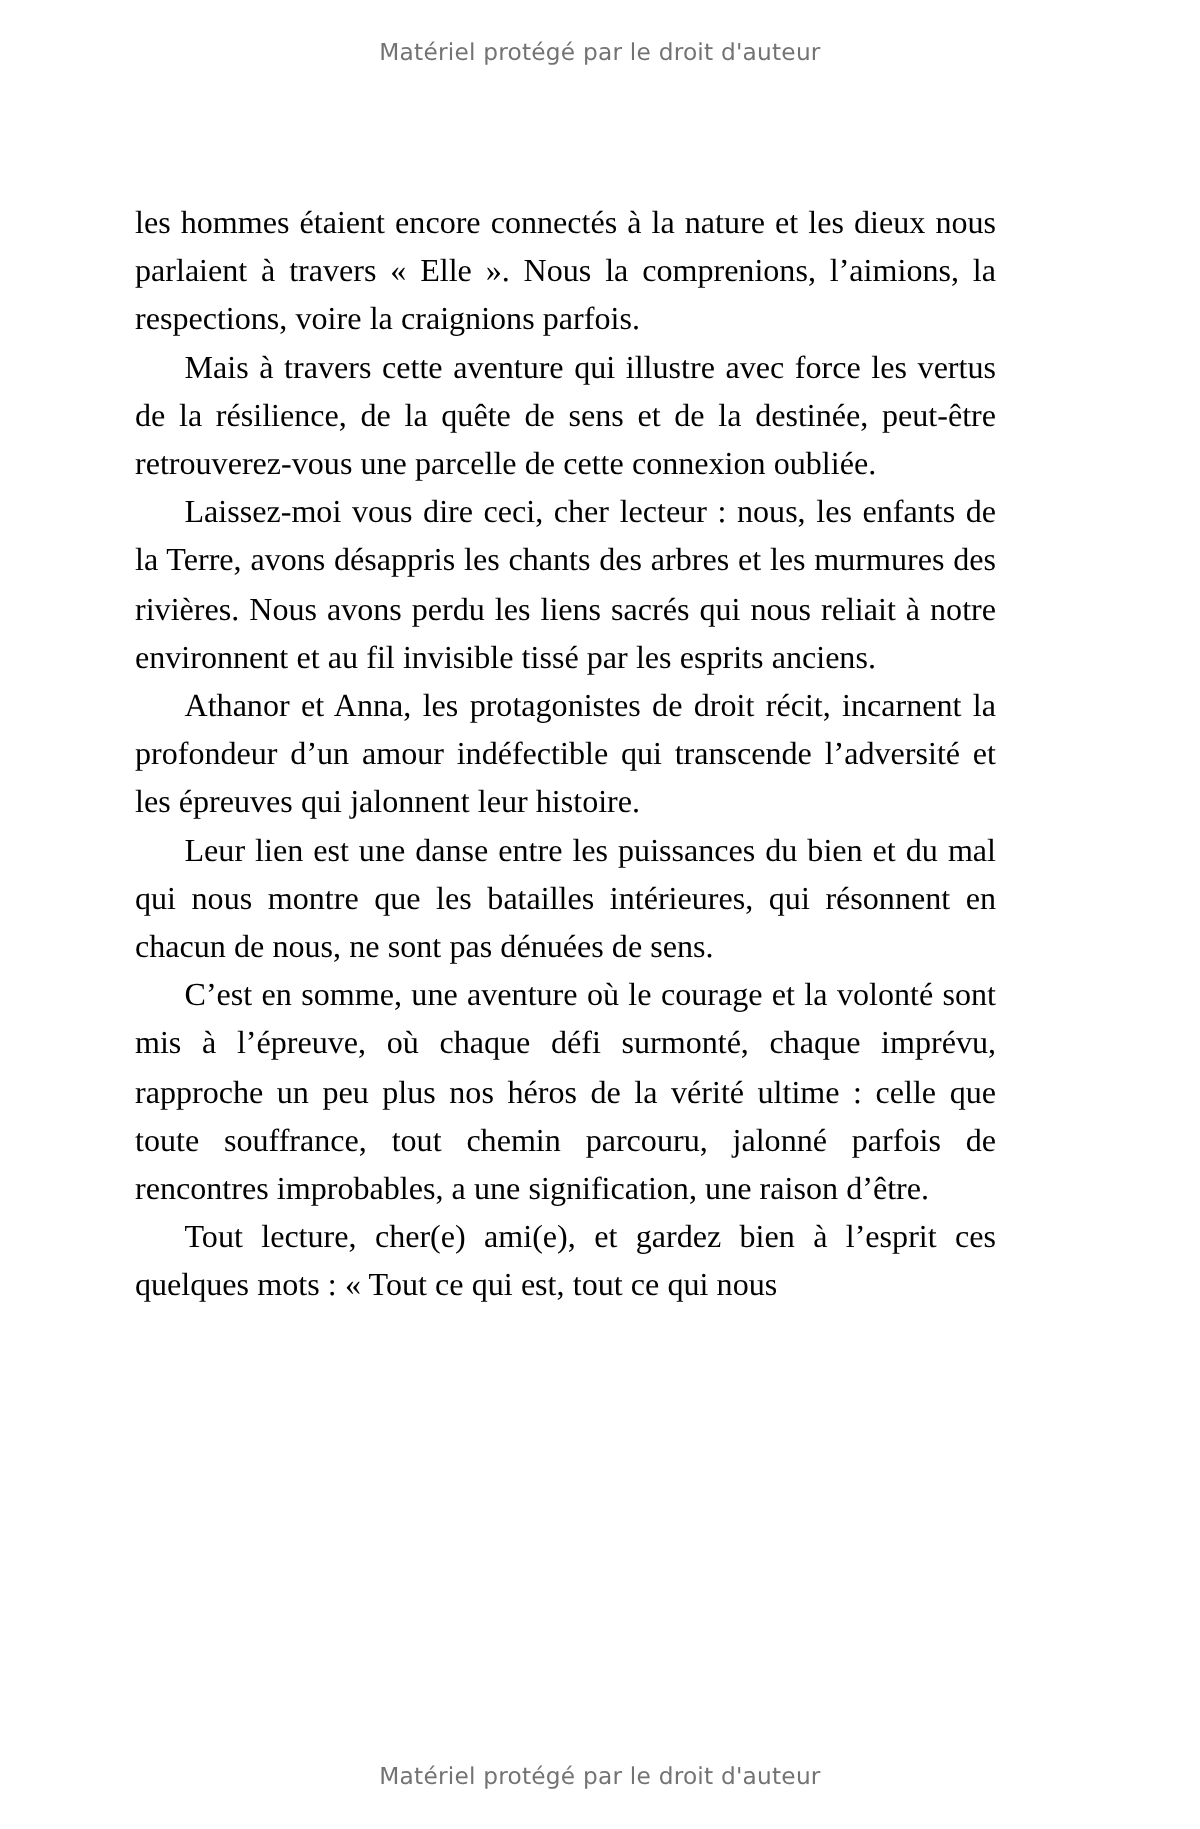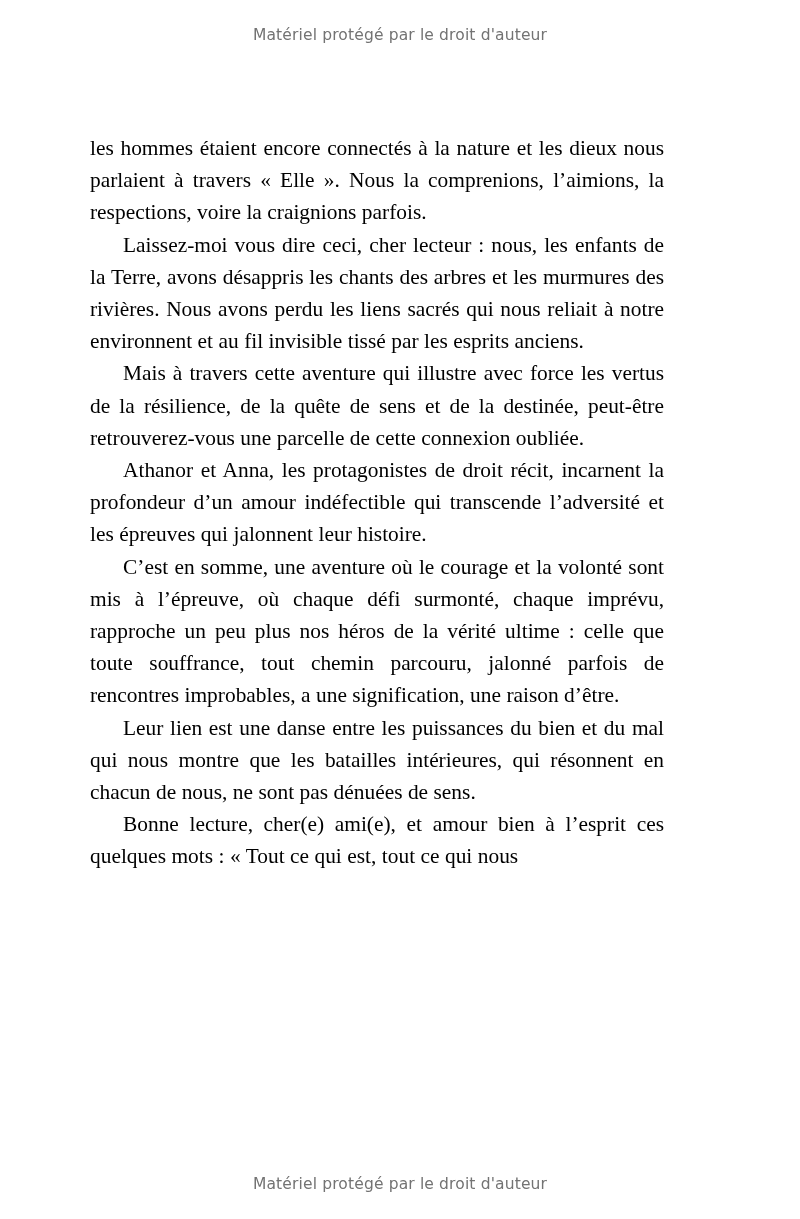--- a/index.html
+++ b/index.html
@@ -67,23 +67,23 @@
 </style>
 </head>
 <body>
 
 <div class="page">
 
   <div class="watermark header">Matériel protégé par le droit d'auteur</div>
 
   <div class="textblock">
     <p class="para flush">les hommes étaient encore connectés à la nature et les dieux nous parlaient à travers « Elle ». Nous la comprenions, l’aimions, la respections, voire la craignions parfois.</p>
+    <p class="para indent">Mais à travers cette aventure qui illustre avec force les vertus de la résilience, de la quête de sens et de la destinée, peut-être retrouverez-vous une parcelle de cette connexion oubliée.</p>
     <p class="para indent">Laissez-moi vous dire ceci, cher lecteur : nous, les enfants de la Terre, avons désappris les chants des arbres et les murmures des rivières. Nous avons perdu les liens sacrés qui nous reliait à notre environnent et au fil invisible tissé par les esprits anciens.</p>
-    <p class="para indent">Mais à travers cette aventure qui illustre avec force les vertus de la résilience, de la quête de sens et de la destinée, peut-être retrouverez-vous une parcelle de cette connexion oubliée.</p>
     <p class="para indent">Athanor et Anna, les protagonistes de droit récit, incarnent la profondeur d’un amour indéfectible qui transcende l’adversité et les épreuves qui jalonnent leur histoire.</p>
+    <p class="para indent">Leur lien est une danse entre les puissances du bien et du mal qui nous montre que les batailles intérieures, qui résonnent en chacun de nous, ne sont pas dénuées de sens.</p>
     <p class="para indent">C’est en somme, une aventure où le courage et la volonté sont mis à l’épreuve, où chaque défi surmonté, chaque imprévu, rapproche un peu plus nos héros de la vérité ultime : celle que toute souffrance, tout chemin parcouru, jalonné parfois de rencontres improbables, a une signification, une raison d’être.</p>
-    <p class="para indent">Leur lien est une danse entre les puissances du bien et du mal qui nous montre que les batailles intérieures, qui résonnent en chacun de nous, ne sont pas dénuées de sens.</p>
-    <p class="para indent">Bonne lecture, cher(e) ami(e), et amour bien à l’esprit ces quelques mots : « Tout ce qui est, tout ce qui nous</p>
+    <p class="para indent">Tout lecture, cher(e) ami(e), et gardez bien à l’esprit ces quelques mots : « Tout ce qui est, tout ce qui nous</p>
   </div>
 
   <div class="watermark footer">Matériel protégé par le droit d'auteur</div>
 
 </div>
 
 </body></html>

